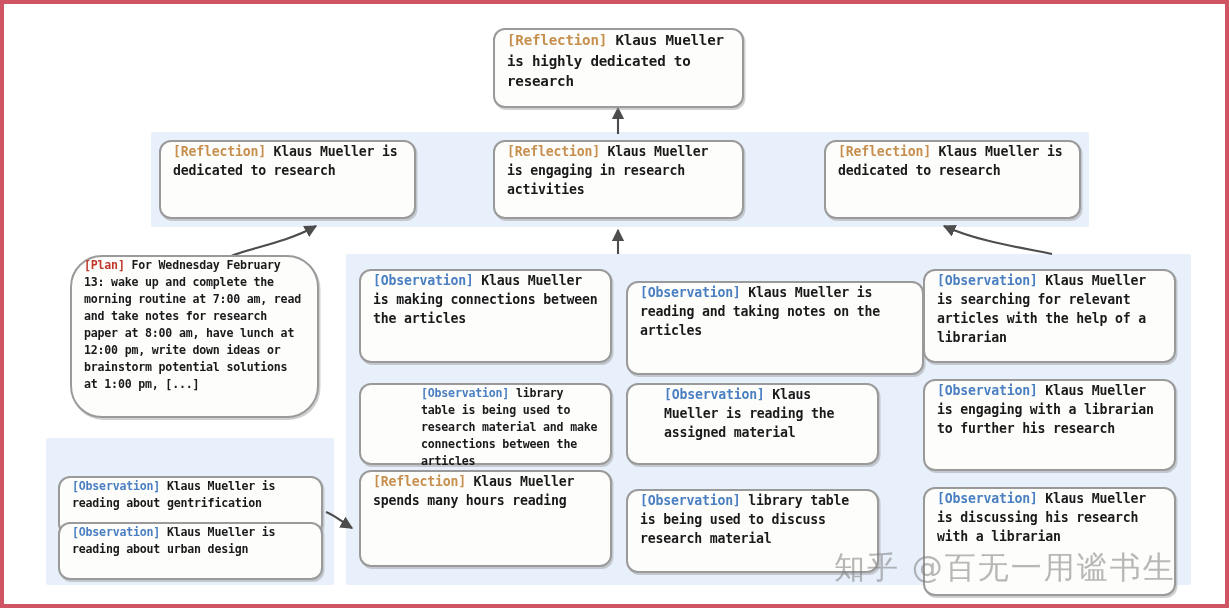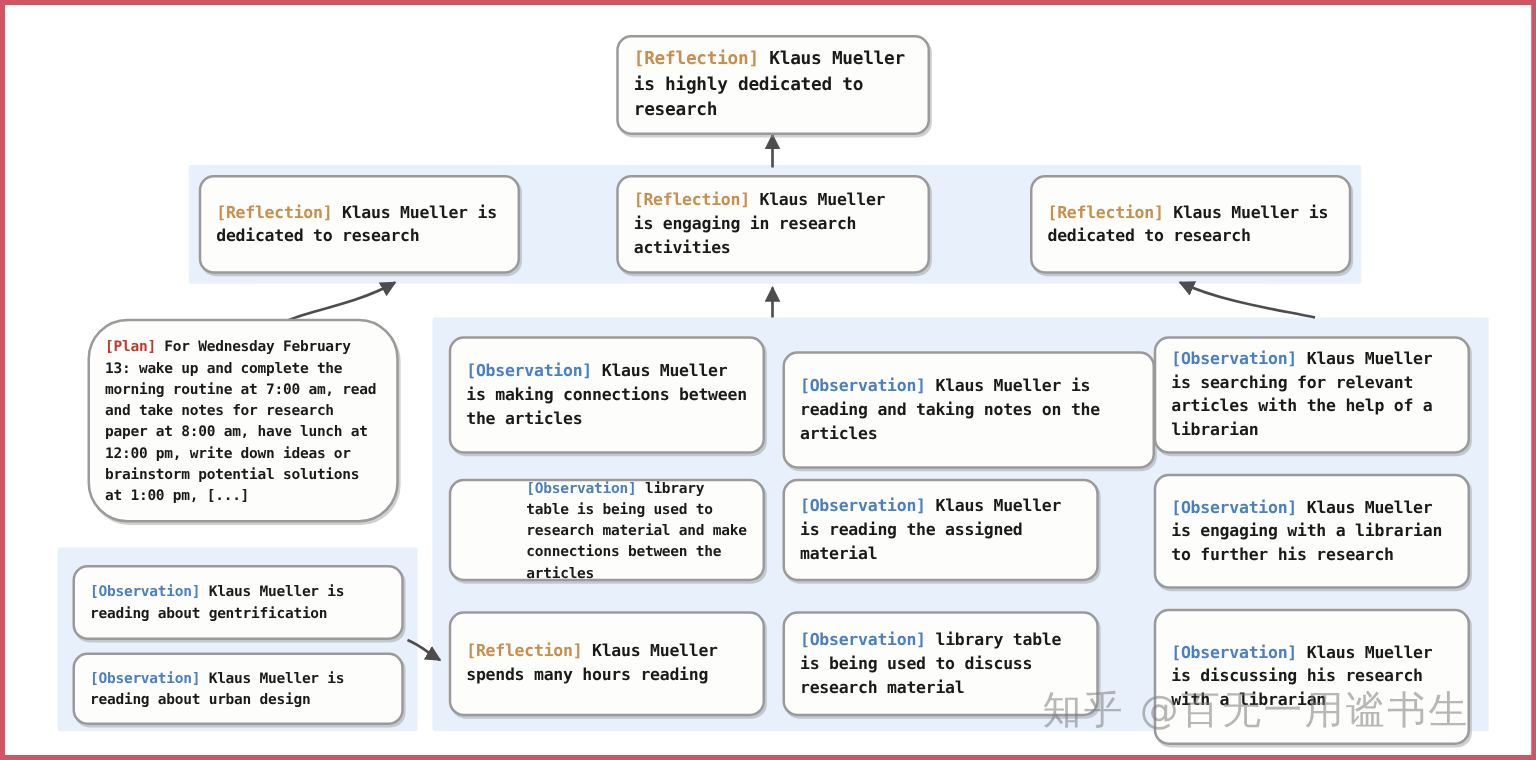--- a/index.html
+++ b/index.html
@@ -23,21 +23,20 @@
     border-radius: 2px;
   }
   .node {
     position: absolute;
     box-sizing: border-box;
     background: #fdfdfc;
     border: 2.2px solid #9a9a9a;
     border-radius: 12px;
     box-shadow: 1.5px 2px 0 rgba(150,150,150,0.45);
     display: flex;
-    align-items: center;
   }
   .node .txt {
     display: block;
     width: 100%;
     padding: 0 12px;
     font-family: "DejaVu Sans Mono", "Liberation Mono", monospace;
     font-weight: bold;
     color: #1a1a1a;
     letter-spacing: -0.2px;
     white-space: pre-wrap;
@@ -108,45 +107,45 @@
   </div>
 
   <div class="node f13" style="left:820px; top:136px; width:257px; height:79px;">
     <span class="txt"><span class="tag-reflection">[Reflection]</span><span> Klaus Mueller is dedicated to research</span></span>
   </div>
 
   <div class="node f11" style="left:66px; top:251px; width:249px; height:163px;border-radius:32px;">
     <span class="txt"><span class="tag-plan">[Plan]</span><span> For Wednesday February 13: wake up and complete the morning routine at 7:00 am, read and take notes for research paper at 8:00 am, have lunch at 12:00 pm, write down ideas or brainstorm potential solutions at 1:00 pm, [...]</span></span>
   </div>
 
-  <div class="node f11" style="left:54px; top:448px; width:265px; height:60px;">
+  <div class="node f11" style="left:54px; top:472px; width:265px; height:60px;">
     <span class="txt"><span class="tag-observation">[Observation]</span><span> Klaus Mueller is reading about gentrification</span></span>
   </div>
 
   <div class="node f11" style="left:54px; top:518px; width:265px; height:58px;">
     <span class="txt"><span class="tag-observation">[Observation]</span><span> Klaus Mueller is reading about urban design</span></span>
   </div>
 
   <div class="node f13" style="left:355px; top:265px; width:253px; height:94px;">
     <span class="txt"><span class="tag-observation">[Observation]</span><span> Klaus Mueller is making connections between the articles</span></span>
   </div>
 
   <div class="node f11" style="left:355px; top:379px; width:253px; height:82px;padding-left:48px;">
     <span class="txt"><span class="tag-observation">[Observation]</span><span> library table is being used to research material and make connections between the articles</span></span>
   </div>
 
-  <div class="node f13" style="left:355px; top:485px; width:253px; height:84px;">
+  <div class="node f13" style="left:355px; top:466px; width:253px; height:97px;">
     <span class="txt"><span class="tag-reflection">[Reflection]</span><span> Klaus Mueller spends many hours reading</span></span>
   </div>
 
   <div class="node f13" style="left:622px; top:265px; width:298px; height:94px;margin-top:12px;">
     <span class="txt"><span class="tag-observation">[Observation]</span><span> Klaus Mueller is reading and taking notes on the articles</span></span>
   </div>
 
-  <div class="node f13" style="left:622px; top:379px; width:253px; height:82px;">
+  <div class="node f13" style="left:622px; top:379px; width:253px; height:82px;padding-left:24px;">
     <span class="txt"><span class="tag-observation">[Observation]</span><span> Klaus Mueller is reading the assigned material</span></span>
   </div>
 
   <div class="node f13" style="left:622px; top:485px; width:253px; height:84px;">
     <span class="txt"><span class="tag-observation">[Observation]</span><span> library table is being used to discuss research material</span></span>
   </div>
 
   <div class="node f13" style="left:919px; top:265px; width:253px; height:94px;">
     <span class="txt"><span class="tag-observation">[Observation]</span><span> Klaus Mueller is searching for relevant articles with the help of a librarian</span></span>
   </div>

